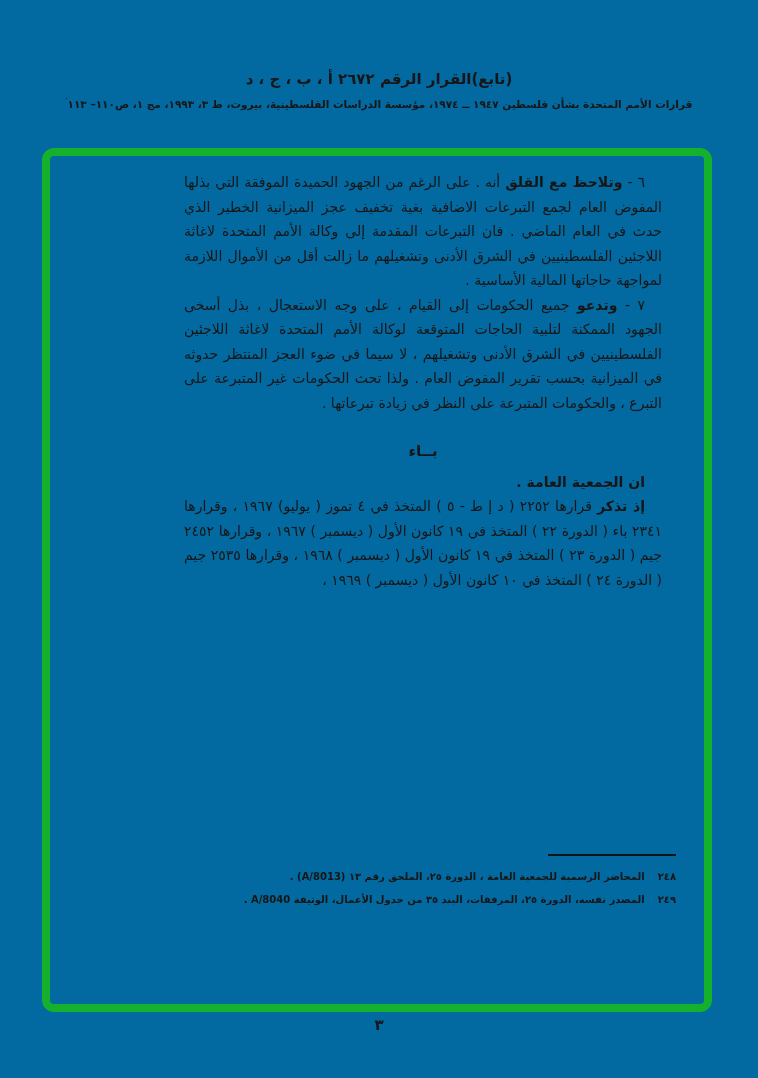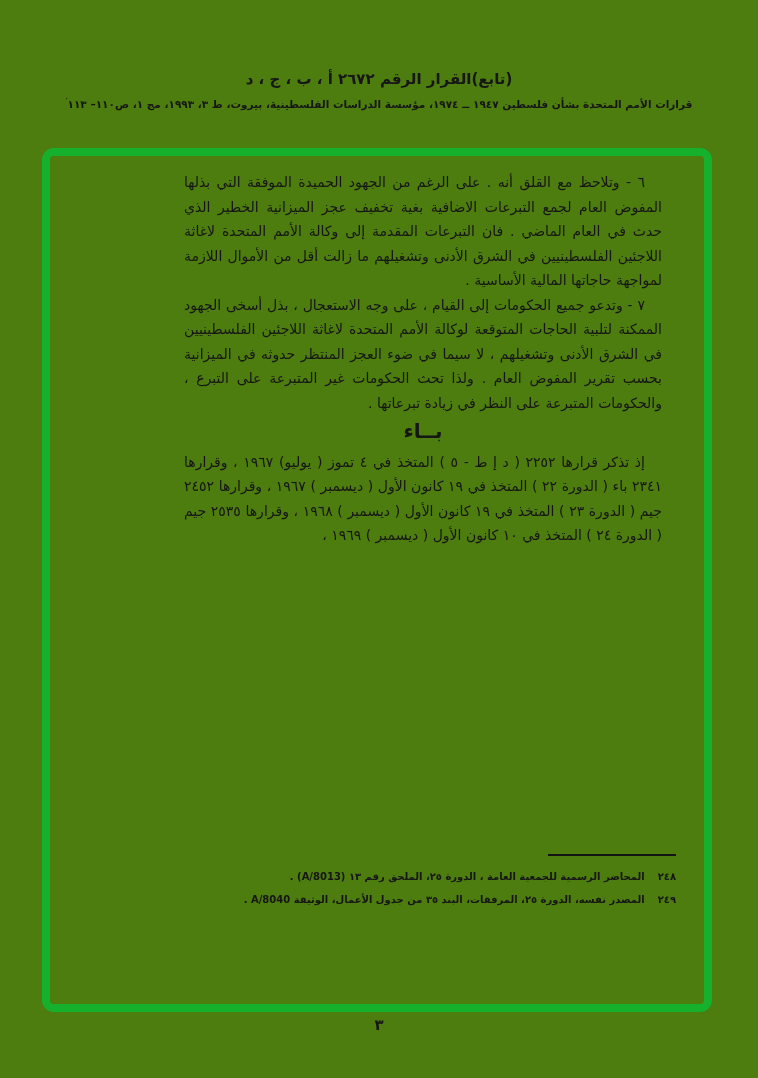--- a/index.html
+++ b/index.html
@@ -1,20 +1,20 @@
 <!DOCTYPE html>
 <html lang="ar"><head>
 <meta charset="utf-8">
 <style>
   html, body { margin: 0; padding: 0; background: #ffffff; }
   .page {
     position: relative;
     width: 758px;
     height: 1078px;
-    background: #4d7c0f;
+    background: #0369a1;
     font-family: "DejaVu Sans", sans-serif;
     color: #161616;
     overflow: hidden;
   }
 
   
   .doc-header {
     position: absolute;
     top: 70px; left: 0; right: 0;
     text-align: center;
@@ -43,28 +43,28 @@
   .text-column {
     position: absolute;
     top: 14px; right: 42px;
     width: 478px;
     direction: rtl;
     text-align: justify;
     font-size: 14px;
     line-height: 24.5px;
   }
   .para { margin: 0; text-indent: 17px; }
-  .para strong { font-weight: normal; }
+  .para strong { font-weight: bold; }
   .para sup { font-size: 9px; line-height: 0; }
 
   .section-heading {
     text-align: center;
     font-weight: bold;
-    font-size: 20px;
-    margin: 4px 0 6px;
+    font-size: 15px;
+    margin: 24px 0 6px;
     letter-spacing: 1px;
   }
 
   
   .footnotes {
     position: absolute;
     top: 698px; right: 28px;
     direction: rtl;
     text-align: right;
   }
@@ -94,20 +94,21 @@
   <div class="frame" style="border-color: rgb(21, 177, 44);">
 
     <div class="text-column">
 
       <p class="para"><span>٦ - </span><strong>وتلاحظ مع القلق</strong><span> أنه . على الرغم من الجهود الحميدة الموفقة التي بذلها المفوض العام لجمع التبرعات الاضافية بغية تخفيف عجز الميزانية الخطير الذي حدث في العام الماضي . فان التبرعات المقدمة إلى وكالة الأمم المتحدة لاغاثة اللاجئين الفلسطينيين في الشرق الأدنى وتشغيلهم ما زالت أقل من الأموال اللازمة لمواجهة حاجاتها المالية الأساسية .</span></p>
 
       <p class="para"><span>٧ - </span><strong>وتدعو</strong><span> جميع الحكومات إلى القيام ، على وجه الاستعجال ، بذل أسخى الجهود الممكنة لتلبية الحاجات المتوقعة لوكالة الأمم المتحدة لاغاثة اللاجئين الفلسطينيين في الشرق الأدنى وتشغيلهم ، لا سيما في ضوء العجز المنتظر حدوثه في الميزانية بحسب تقرير المفوض العام . ولذا تحث الحكومات غير المتبرعة على التبرع ، والحكومات المتبرعة على النظر في زيادة تبرعاتها .</span></p>
 
       <div class="section-heading">بــاء</div>
 
+      <p class="para"><strong>ان الجمعية العامة .</strong><span></span></p>
 
       <p class="para"><strong>إذ تذكر</strong><span> قرارها ٢٢٥٢ ( د إ ط - ٥ ) المتخذ في ٤ تموز ( يوليو) ١٩٦٧ ، وقرارها ٢٣٤١ باء ( الدورة ٢٢ ) المتخذ في ١٩ كانون الأول ( ديسمبر ) ١٩٦٧ ، وقرارها ٢٤٥٢ جيم ( الدورة ٢٣ ) المتخذ في ١٩ كانون الأول ( ديسمبر ) ١٩٦٨ ، وقرارها ٢٥٣٥ جيم ( الدورة ٢٤ ) المتخذ في ١٠ كانون الأول ( ديسمبر ) ١٩٦٩ ،</span></p>
 
 
 
     </div>
 
     <div class="footnotes">
       <div class="fn-divider"></div>
       <div class="footnote"><span class="fn-num">٢٤٨</span><span class="fn-text">المحاضر الرسمية للجمعية العامة ، الدورة ٢٥، الملحق رقم ١٣ (A/8013) .</span></div>

